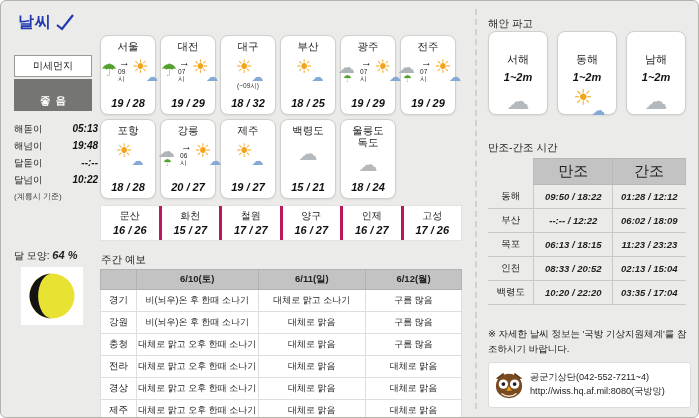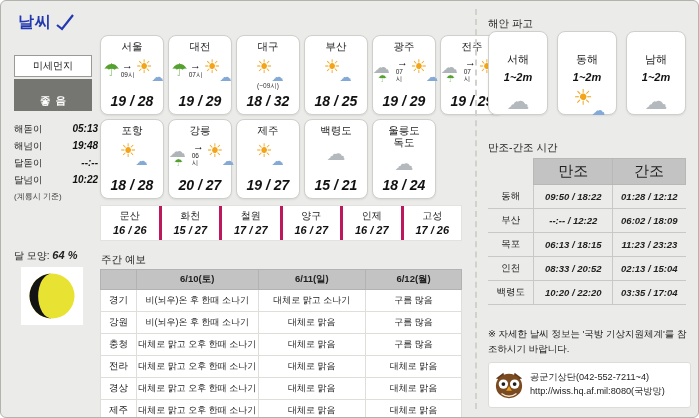--- a/index.html
+++ b/index.html
@@ -27,27 +27,27 @@
   .sm-note { font-size:8px; color:#444; margin-top:1px; }
 
   .moon-label { position:absolute; left:13px; top:248px; font-size:10px; color:#222; }
   .moon-label b { font-style:italic; font-size:11px; }
   .moon-box { position:absolute; left:20px; top:266px; width:62px; height:58px; background:#fff;
               display:flex; align-items:center; justify-content:center; }
 
   
   .city-row { position:absolute; left:99px; display:flex; gap:4px; }
   #city-row-1 { top:34px; } #city-row-2 { top:118px; }
-  .city-card { width:64px; height:80px; background:#fff; border:1px solid #cfcfcb;
+  .city-card { width:56px; height:80px; background:#fff; border:1px solid #cfcfcb;
                border-radius:8px; box-shadow:0 1px 2px rgba(0,0,0,.08);
                display:flex; flex-direction:column; align-items:center; padding:5px 0 5px 0; }
   .city-name { font-size:10.5px; color:#222; text-align:center; line-height:1.1; }
   .city-icons { height:30px; display:flex; align-items:center; justify-content:center; margin-top:2px; }
   .icon-label { font-size:6.5px; color:#333; margin-top:-3px; }
-  .city-temp { margin-top:auto; font-size:14px; font-weight:bold; font-style:italic; color:#111; }
+  .city-temp { margin-top:auto; font-size:11px; font-weight:bold; font-style:italic; color:#111; }
 
   
   .ic-suncloud { position:relative; display:inline-block; width:25px; height:22px; }
   .ic-suncloud .sun { position:absolute; left:0; top:-3px; font-size:19px; color:#f2a41a; line-height:22px; }
   .ic-suncloud .cl  { position:absolute; right:-3px; bottom:-3px; font-size:12px; color:#85a9d6; }
   .ic-cloud { font-size:19px; color:#b4b9be; line-height:20px; }
   .ic-umb { font-size:18px; color:#55a12f; line-height:20px; }
   .ic-cloudumb { position:relative; display:inline-block; width:22px; height:22px; }
   .ic-cloudumb .cl2 { position:absolute; left:0; top:-2px; font-size:17px; color:#aeb4b8; }
   .ic-cloudumb .um2 { position:absolute; left:5px; bottom:-3px; font-size:10px; color:#55a12f; }

